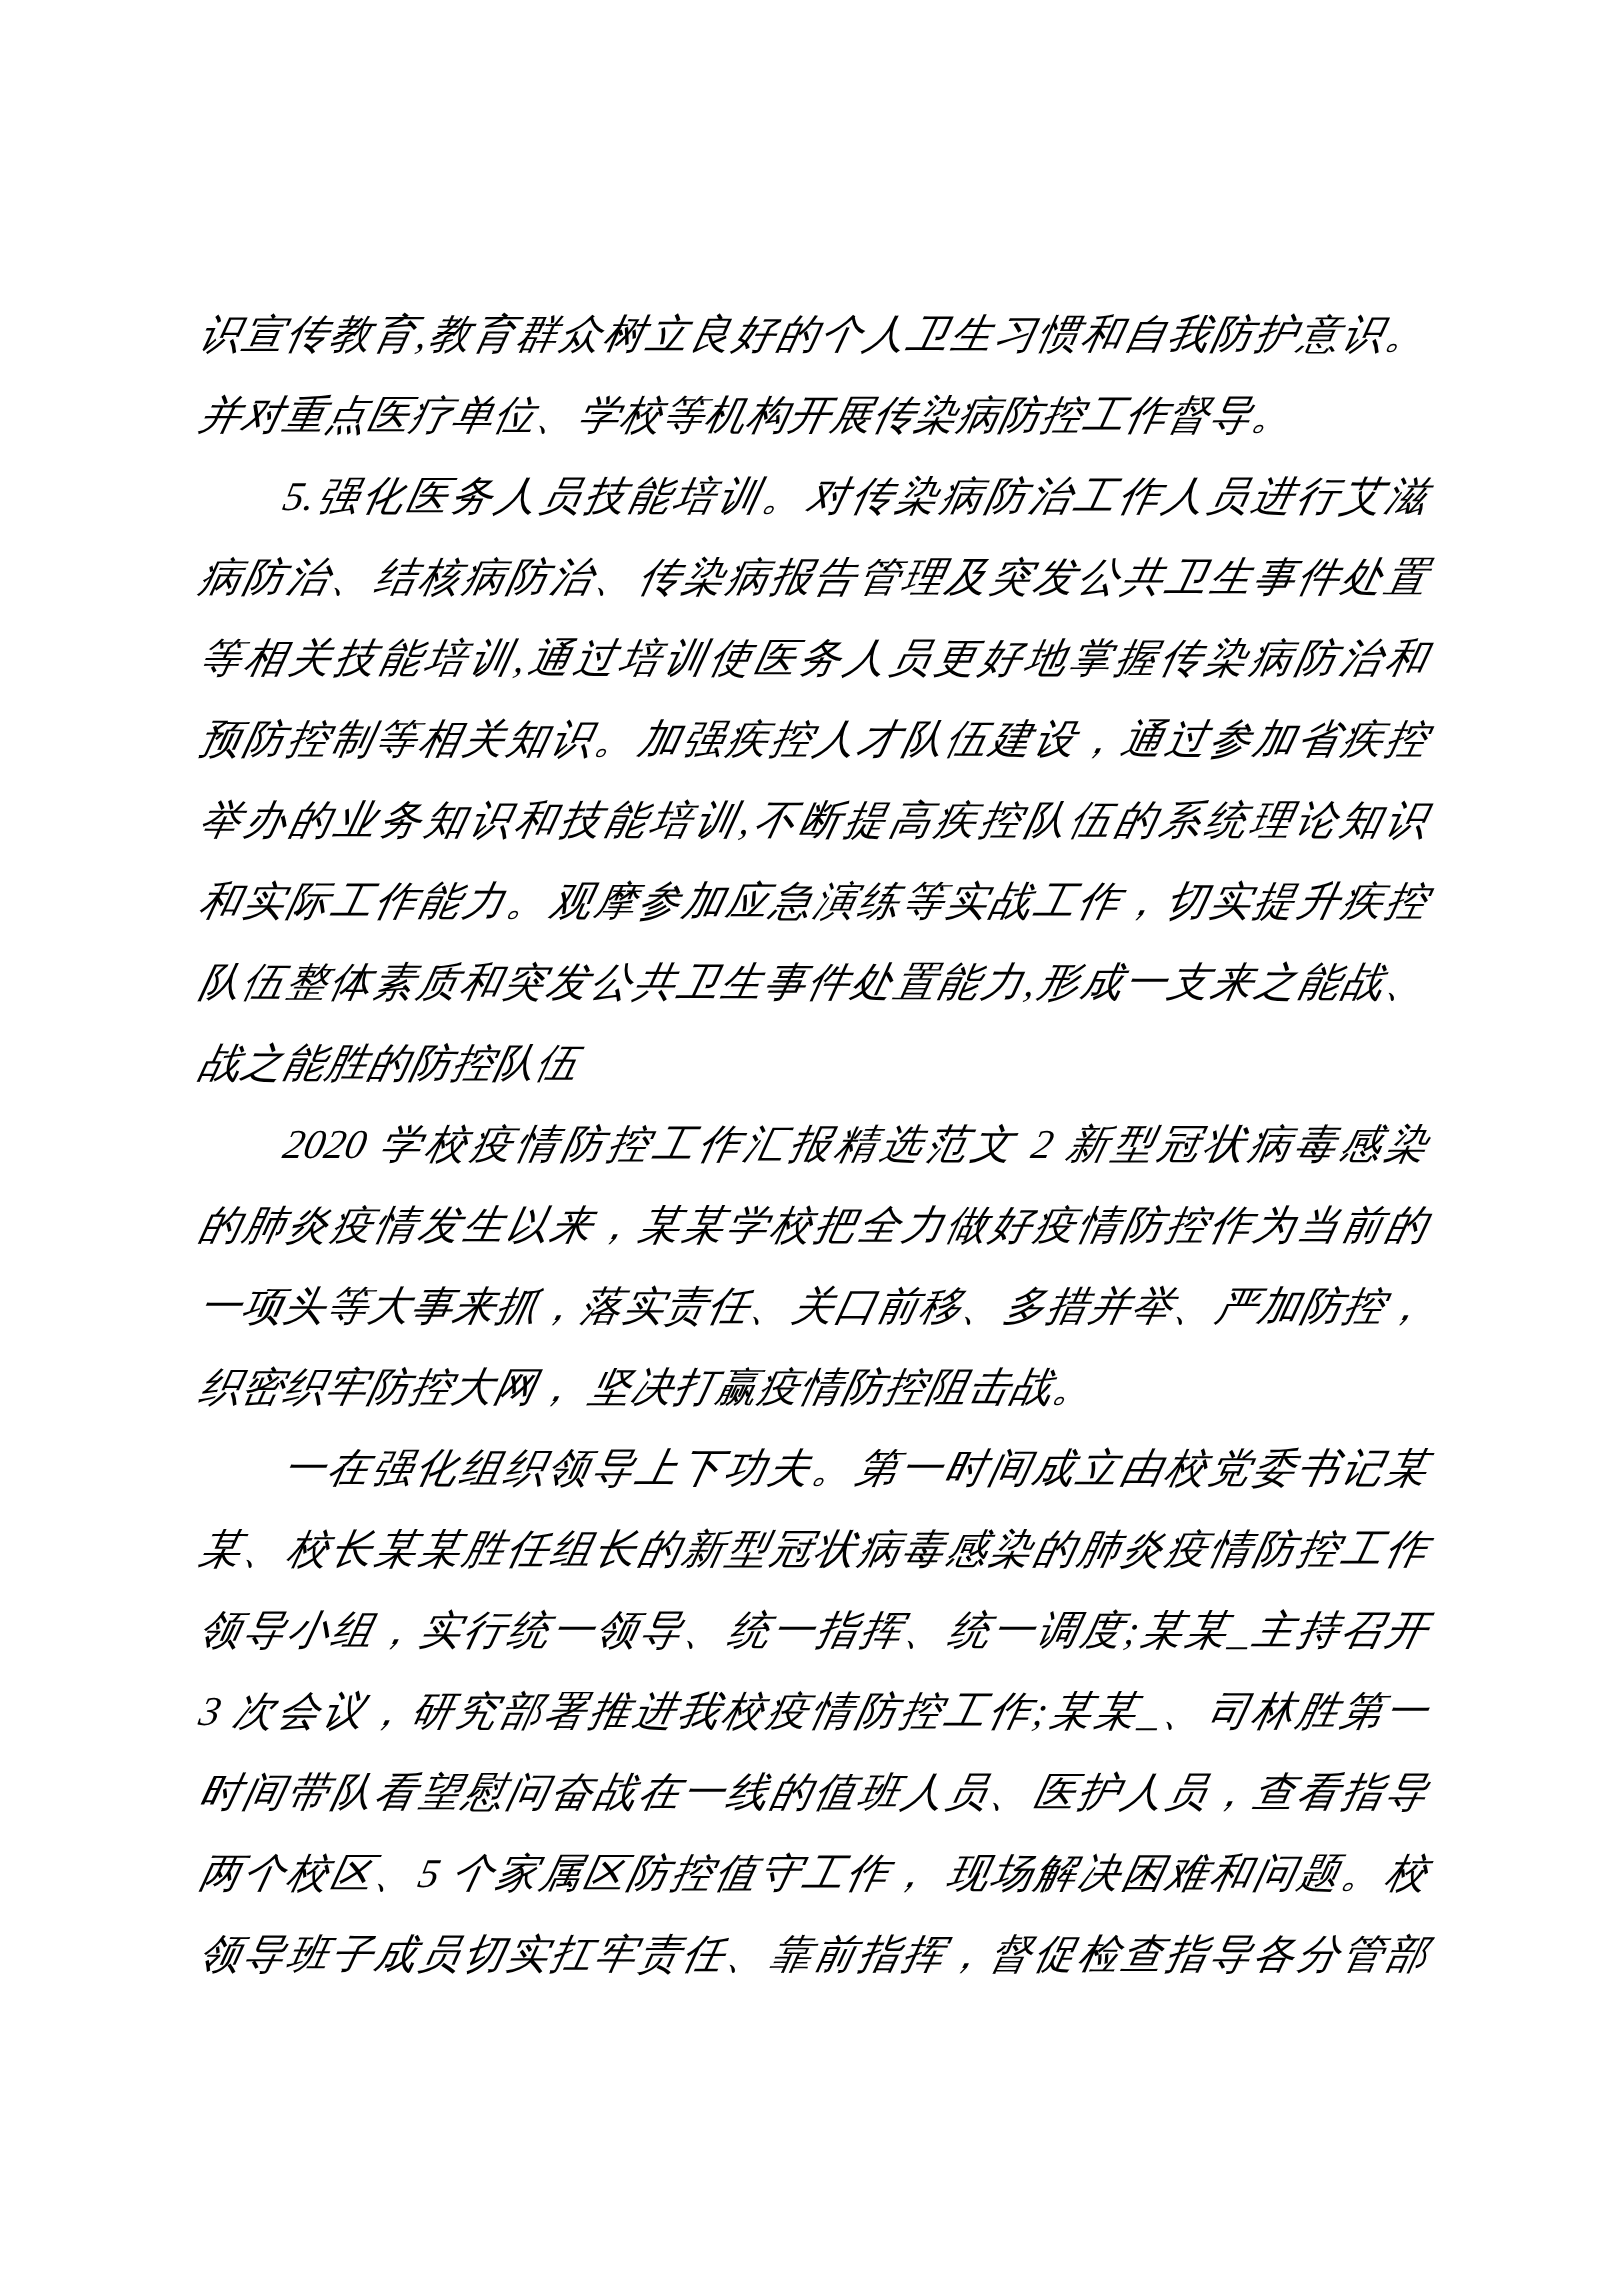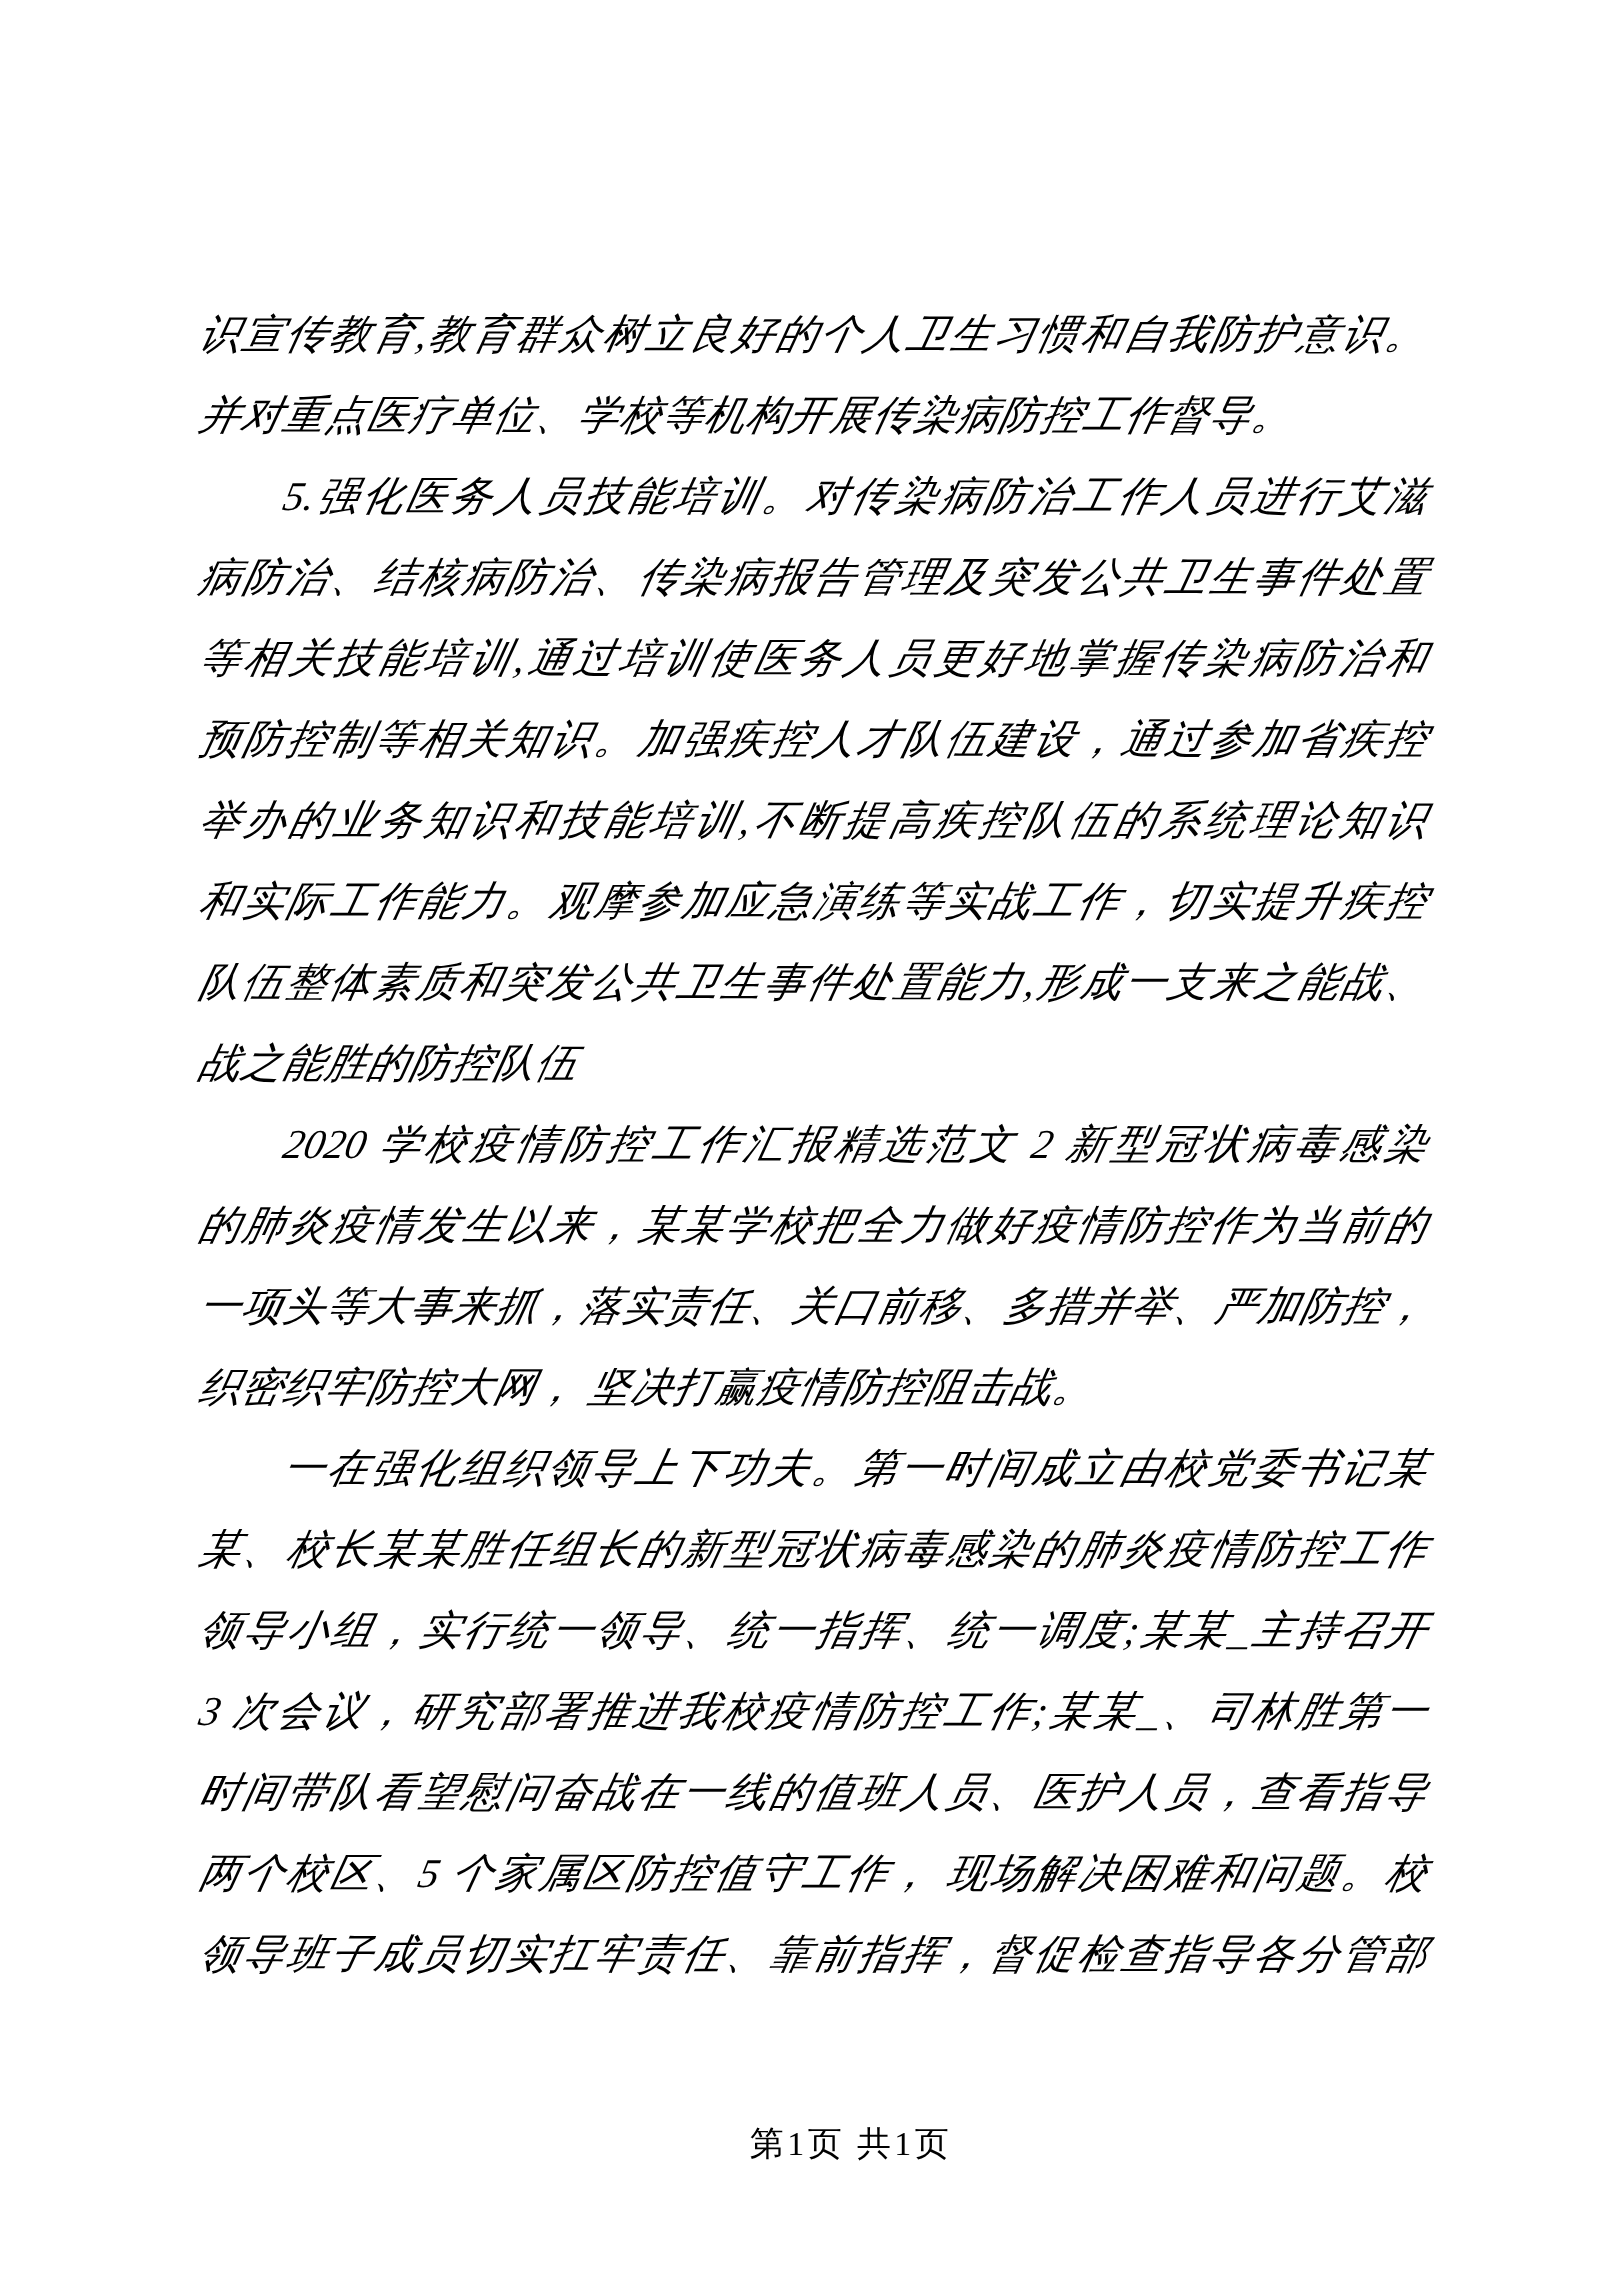--- a/index.html
+++ b/index.html
@@ -78,15 +78,14 @@
       <div class="line justify">一项头等大事来抓，落实责任、关口前移、多措并举、严加防控，</div>
       <div class="line">织密织牢防控大网， 坚决打赢疫情防控阻击战。</div>
       <div class="line indent justify">一在强化组织领导上下功夫。第一时间成立由校党委书记某</div>
       <div class="line justify">某、校长某某胜任组长的新型冠状病毒感染的肺炎疫情防控工作</div>
       <div class="line justify">领导小组，实行统一领导、统一指挥、统一调度;某某_主持召开</div>
       <div class="line justify">3 次会议，研究部署推进我校疫情防控工作;某某_、司林胜第一</div>
       <div class="line justify">时间带队看望慰问奋战在一线的值班人员、医护人员，查看指导</div>
       <div class="line justify">两个校区、5 个家属区防控值守工作， 现场解决困难和问题。校</div>
       <div class="line justify">领导班子成员切实扛牢责任、靠前指挥，督促检查指导各分管部</div>
     </div>
-  <div class="doc-footer">第1页 共1页</div>
 </div>
 
 
 </body></html>

